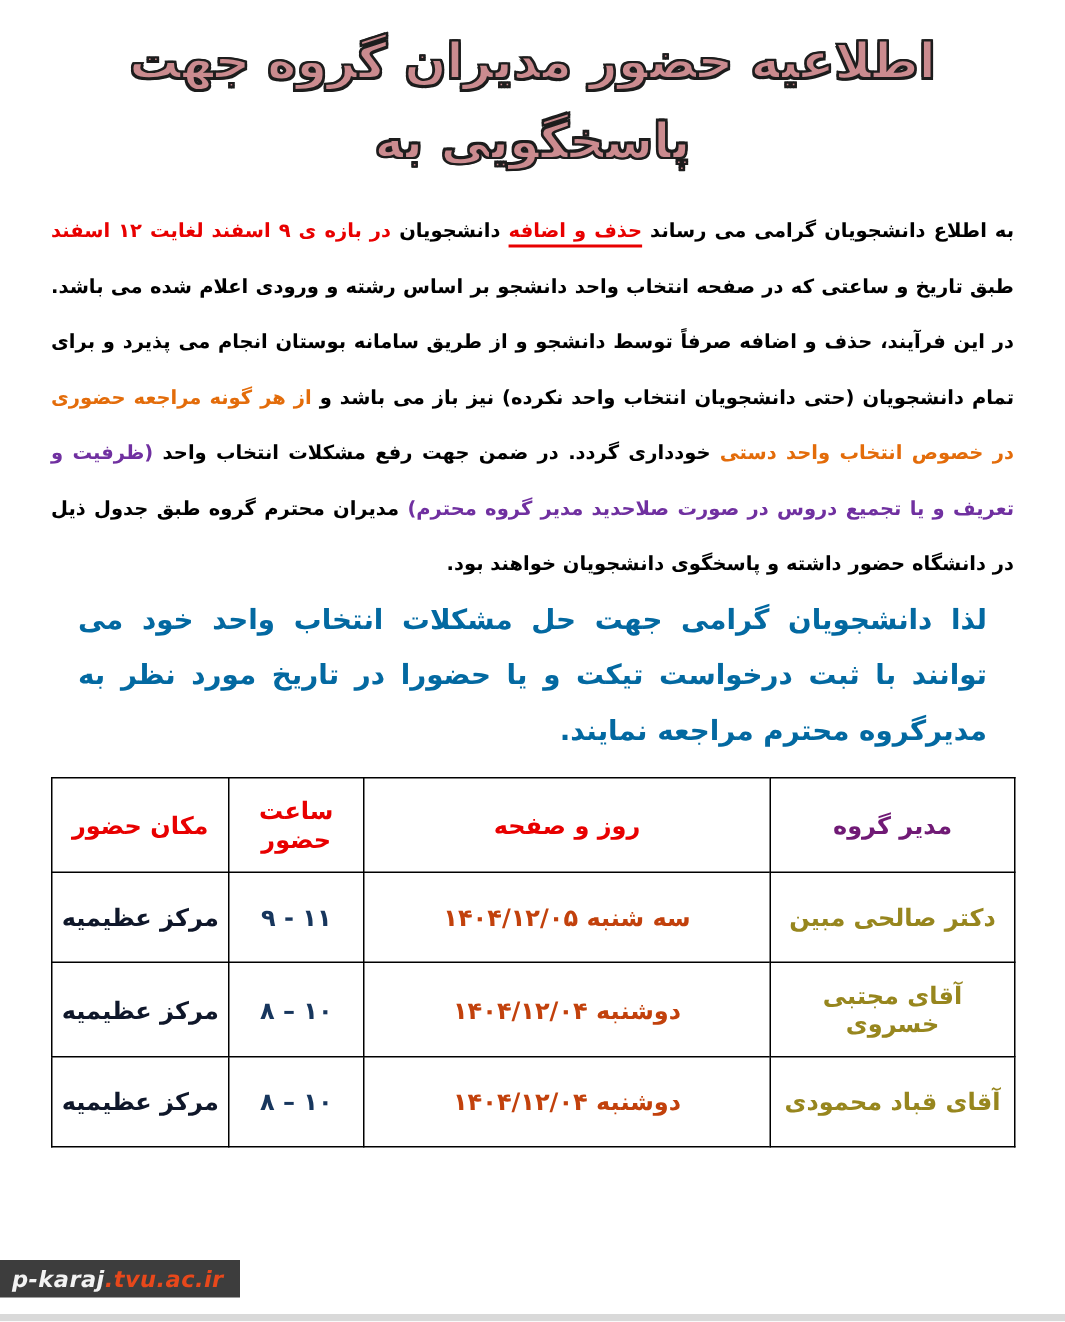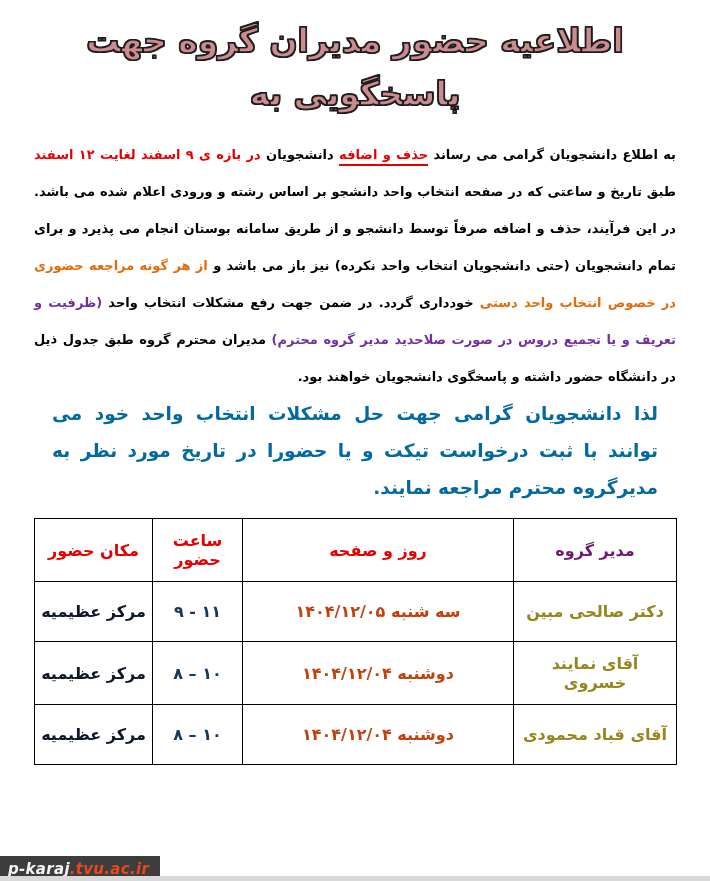--- a/index.html
+++ b/index.html
@@ -78,21 +78,21 @@
   th.h-red    { color:#e80000; }
   th.h-olive  { color:#701a75; }
   td.manager-cell  { color:#97861e; }
   td.date-cell     { color:#c2410c; }
   td.hours-cell    { color:#17365d; }
   td.location-cell { color:#0f172a; }
   .ltr { direction:ltr; unicode-bidi:isolate; }
   
   .watermark {
     position:absolute;
-    left:0; bottom:0;
+    left:0; bottom:16px;
     height:25px;
     min-width:160px;
     background:#3d3d3d;
     display:flex;
     align-items:center;
     padding:0 10px 0 8px;
     direction:ltr;
     font-style:italic;
     font-weight:bold;
     font-size:15px;
@@ -136,21 +136,21 @@
       </tr>
     </thead>
     <tbody>
       <tr>
         <td class="manager-cell">دکتر صالحی مبین</td>
         <td class="date-cell">سه شنبه ۱۴۰۴/۱۲/۰۵</td>
         <td class="hours-cell"><span class="ltr">۹ - ۱۱</span></td>
         <td class="location-cell">مرکز عظیمیه</td>
       </tr>
       <tr>
-        <td class="manager-cell">آقای نمایند خسروی</td>
+        <td class="manager-cell">آقای مجتبی خسروی</td>
         <td class="date-cell">دوشنبه ۱۴۰۴/۱۲/۰۴</td>
         <td class="hours-cell"><span class="ltr">۸ – ۱۰</span></td>
         <td class="location-cell">مرکز عظیمیه</td>
       </tr>
       <tr>
         <td class="manager-cell">آقای قباد محمودی</td>
         <td class="date-cell">دوشنبه ۱۴۰۴/۱۲/۰۴</td>
         <td class="hours-cell"><span class="ltr">۸ – ۱۰</span></td>
         <td class="location-cell">مرکز عظیمیه</td>
       </tr>

